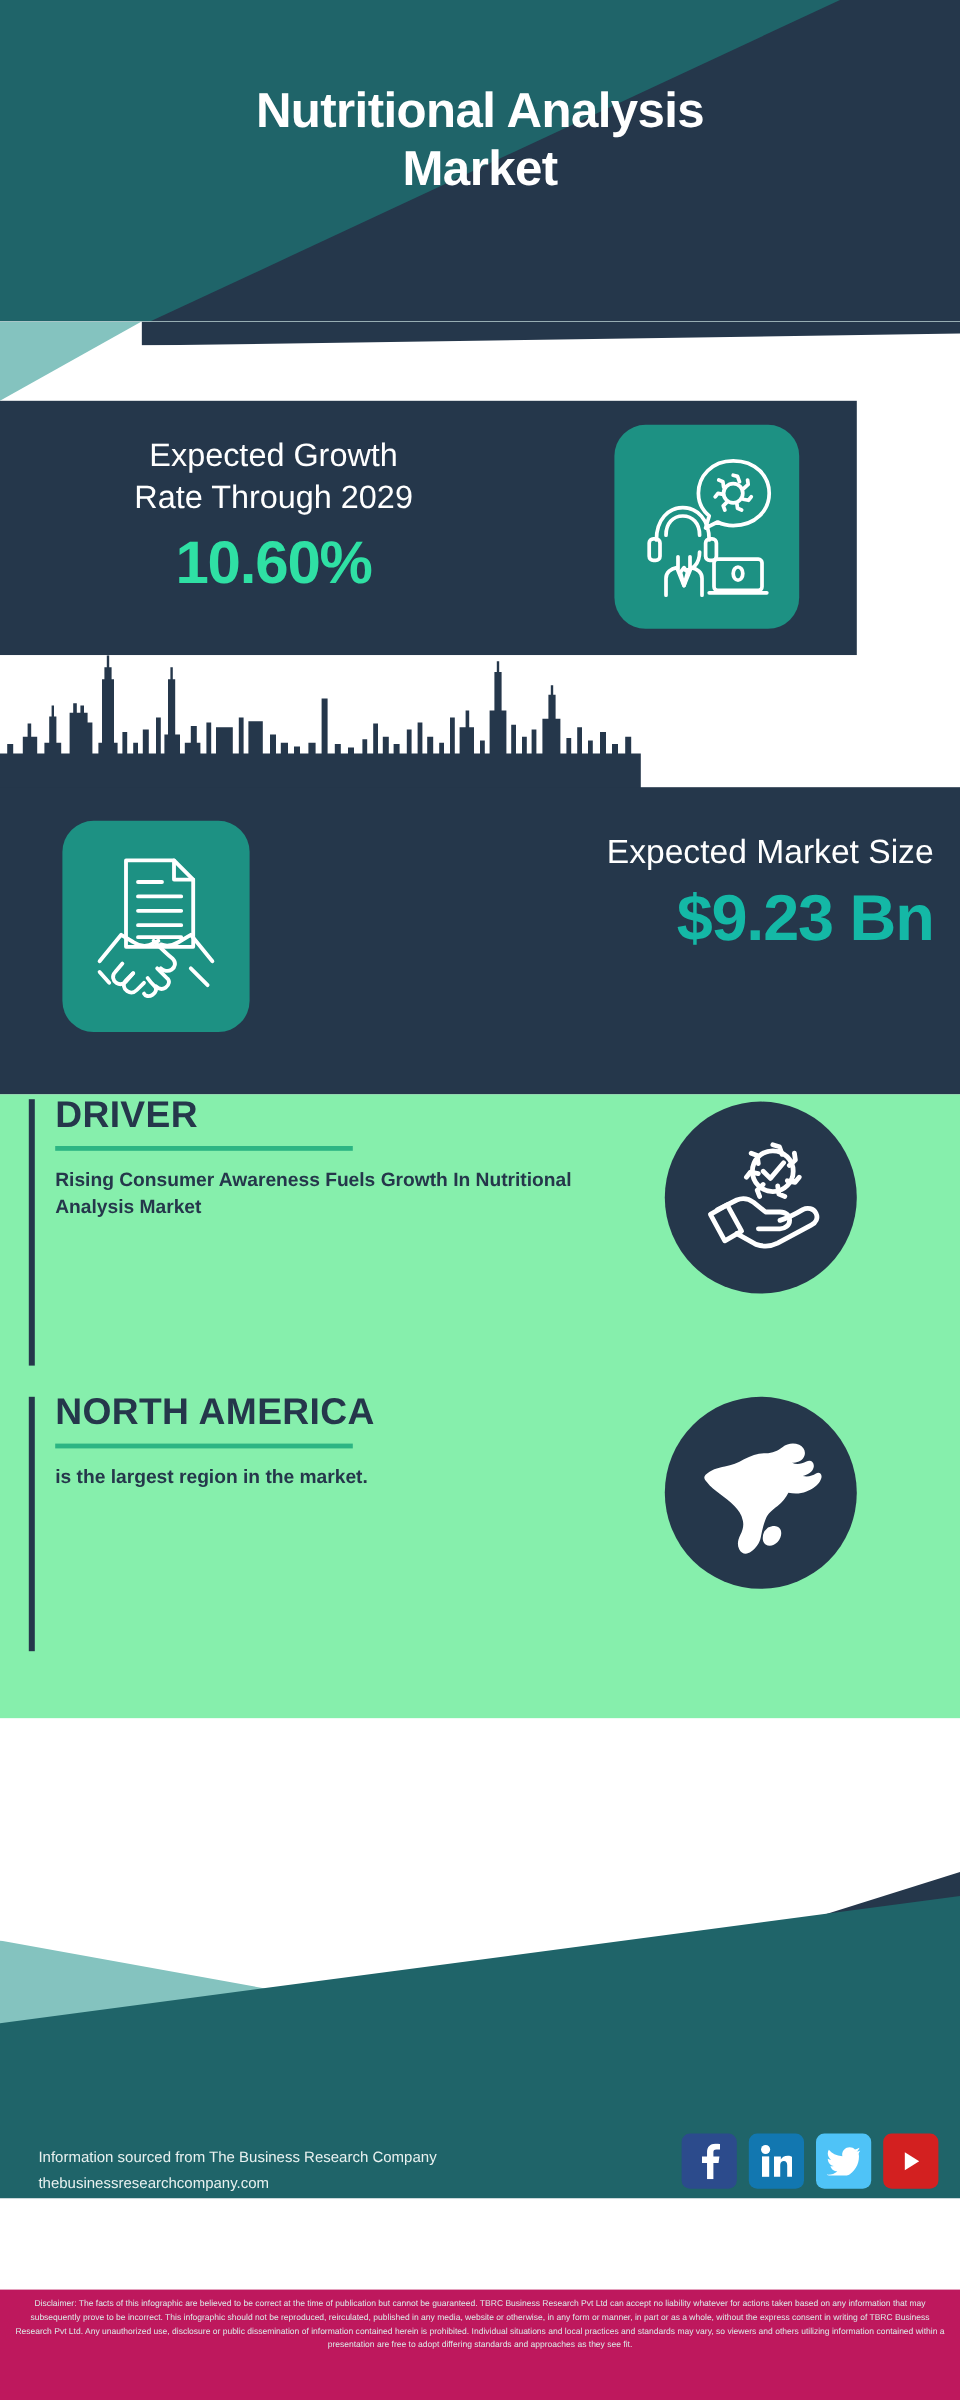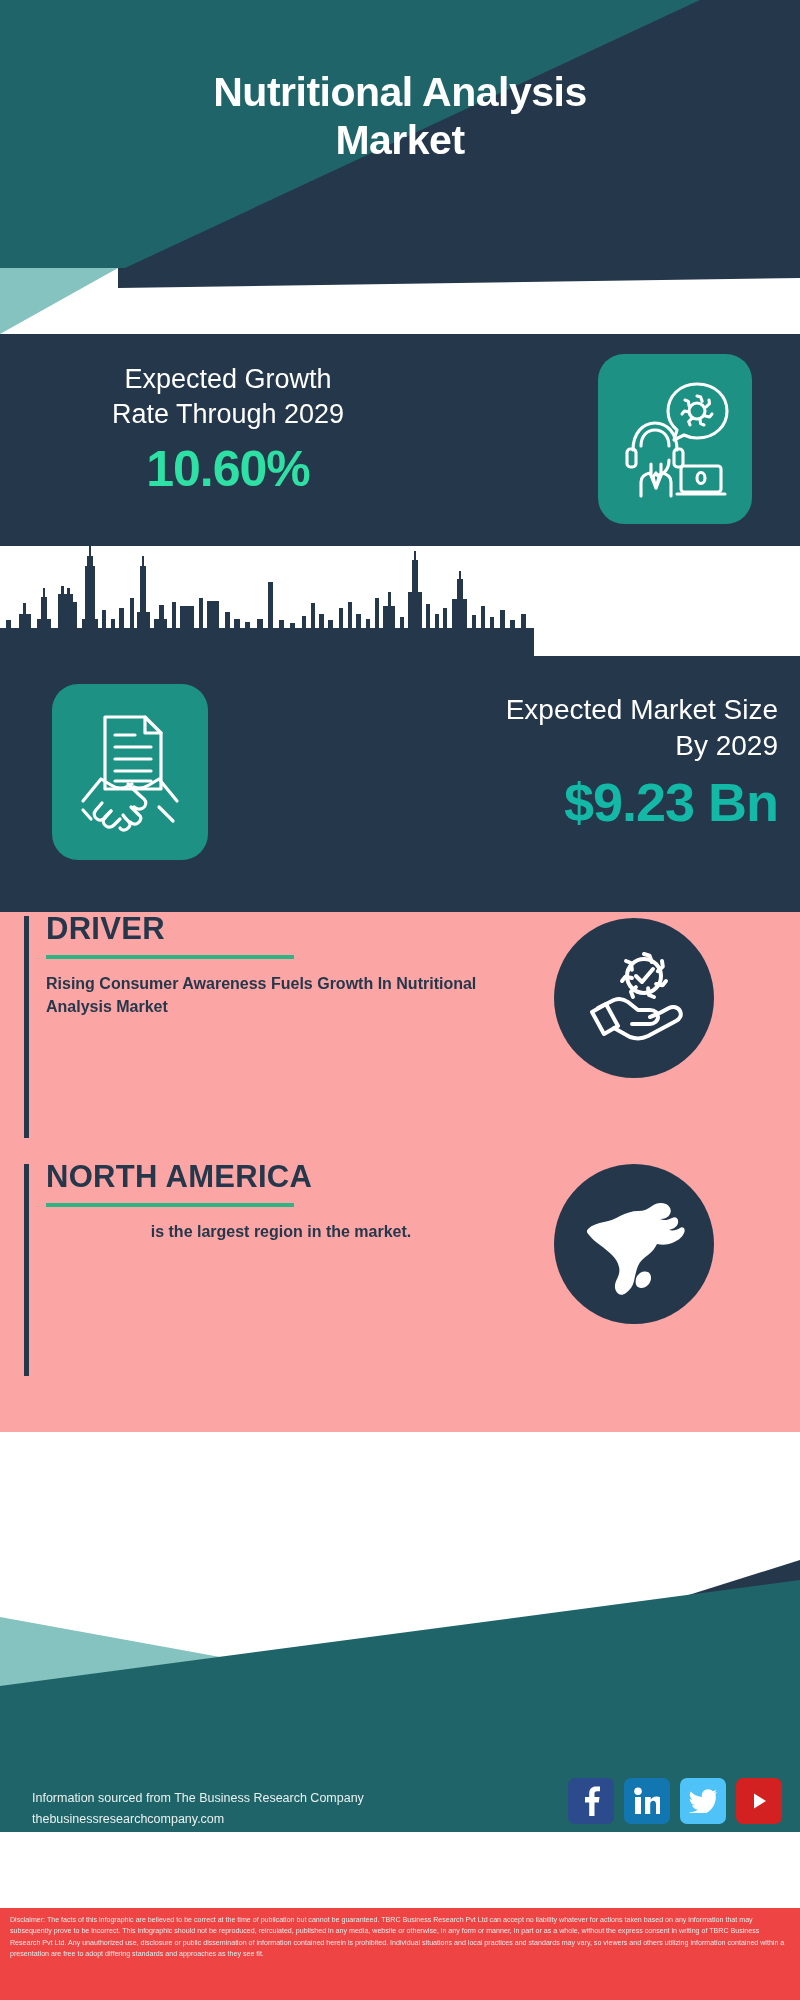--- a/index.html
+++ b/index.html
@@ -16,48 +16,48 @@
     letter-spacing:-0.5px; z-index:3; }
 
   
   .band1 { position:absolute; left:0; top:268px; width:800px; height:66px; background:#ffffff; overflow:hidden; }
   .band1 .tri { position:absolute; left:0; top:0; width:130px; height:66px; background:#84c3bf;
     clip-path: polygon(0 0, 118px 0, 0 66px); }
   .band1 .navy-slant { position:absolute; left:0; top:0; width:800px; height:20px; background:#25374b;
     clip-path: polygon(118px 0, 800px 0, 800px 10px, 118px 20px); }
 
   
-  .growth { position:absolute; left:0; top:334px; width:800px; height:212px; background:#25374b; }
+  .growth { position:absolute; left:0; top:334px; width:714px; height:212px; background:#25374b; }
   .growth-text { position:absolute; left:28px; top:28px; width:400px; text-align:center; color:#fff; }
   .growth-label { font-size:27px; line-height:1.30; font-weight:400; }
   .growth-value { margin-top:8px; font-size:50px; font-weight:bold; color:#2fe0a4; letter-spacing:-1px; }
   .icon-tile { position:absolute; right:48px; top:20px; width:154px; height:170px;
     background:#1d9183; border-radius:26px; display:flex; align-items:center; justify-content:center; }
 
   
   .skyline-wrap { position:absolute; left:0; top:546px; width:800px; height:120px; background:#ffffff; overflow:hidden; }
   .skyline-wrap svg { position:absolute; left:0; bottom:0; width:800px; height:120px; display:block; }
 
   
   .market { position:absolute; left:0; top:656px; width:800px; height:256px; background:#25374b; }
   .market .icon-tile2 { position:absolute; left:52px; top:28px; width:156px; height:176px;
     background:#1d9183; border-radius:26px; display:flex; align-items:center; justify-content:center; }
   .market-text { position:absolute; left:238px; top:36px; width:540px; text-align:right; color:#fff; }
   .market-label { font-size:28px; line-height:1.30; }
   .market-value { margin-top:6px; font-size:54px; font-weight:bold; color:#14b8a6; letter-spacing:-1px; }
 
   
-  .cards { position:absolute; left:0; top:912px; width:800px; height:520px; background:#fca5a5; }
+  .cards { position:absolute; left:0; top:912px; width:800px; height:520px; background:#86efac; }
   .card { position:absolute; left:24px; width:760px; }
   .card .rule { position:absolute; left:0; top:4px; width:5px; background:#25374b; }
   .card-body { position:absolute; left:22px; top:0; width:470px; }
   .card-head { color:#25374b; font-size:31px; font-weight:bold; letter-spacing:0.3px; line-height:1.1; }
   .card-underline { margin-top:9px; width:248px; height:4px; background:#2cb583; }
   .card-text { margin-top:14px; color:#25374b; font-size:16px; font-weight:bold; line-height:1.42; }
-  .card-text.normal { font-weight:bold;text-align:center; }
+  .card-text.normal { font-weight:bold; }
   .circle-icon { position:absolute; width:160px; height:160px; border-radius:50%;
     background:#25374b; display:flex; align-items:center; justify-content:center; }
 
   
   .footshapes { position:absolute; left:0; top:1432px; width:800px; height:400px; overflow:hidden; background:#ffffff; }
   .fs-navy { position:absolute; inset:0; background:#25374b;
     clip-path: polygon(800px 128px, 800px 400px, 0 400px, 0 380px); }
   .fs-teal-lt { position:absolute; inset:0; background:#84c3bf;
     clip-path: polygon(0 185px, 800px 330px, 800px 400px, 0 400px); }
   .fs-teal-dk { position:absolute; inset:0; background:#1f6469;
@@ -67,22 +67,22 @@
   .footer { position:absolute; left:0; top:1760px; width:800px; height:148px; }
   .foot-src { position:absolute; left:32px; top:28px; color:#e9f1f0; font-size:12.5px; line-height:1.65; }
   .socials { position:absolute; right:18px; top:18px; display:flex; gap:10px; }
   .soc { width:46px; height:46px; border-radius:7px; display:flex; align-items:center; justify-content:center; }
   .soc.fb { background:#2c4b8c; }
   .soc.li { background:#1277b0; }
   .soc.tw { background:#4fc3f7; }
   .soc.yt { background:#d32020; }
 
   
-  .disclaimer { position:absolute; left:0; top:1908px; width:800px; height:92px; background:#ef4444;
-    padding:7px 10px 0 10px; color:#dcebe9; font-size:7.1px; line-height:1.62; }
+  .disclaimer { position:absolute; left:0; top:1908px; width:800px; height:92px; background:#be185d;
+    padding:7px 10px 0 10px; color:#dcebe9; font-size:7.1px; line-height:1.62; text-align:center; }
 </style>
 </head>
 <body>
 
 <div id="page">
 
   <div class="hero">
     <div class="hero-diag"></div>
     <div class="hero-title">
       <div>Nutritional Analysis</div>
@@ -155,21 +155,20 @@
         <path d="M40 104 l-6 6 c-3 3 -2 7 1 9 c3 2 6 1 8 -1 l6 -6"></path>
         <path d="M31 96 l-6 7 c-3 3 -2 7 1 9 c3 2 6 1 8 -1 l6 -7"></path>
         <path d="M16 98 L31 112" stroke-opacity="0"></path>
         <path d="M88 100 L102 114"></path>
         <path d="M20 112 L12 103"></path>
       </svg>
     </div>
     <div class="market-text">
       <div class="market-label">
         <div>Expected Market Size</div>
-        <div>By 2029</div>
       </div>
       <div class="market-value">$9.23 Bn</div>
     </div>
   </div>
 
   <div class="cards">
 
     <div class="card" style="top:0;">
       <div class="rule" style="height:222px;"></div>
       <div class="card-body">

